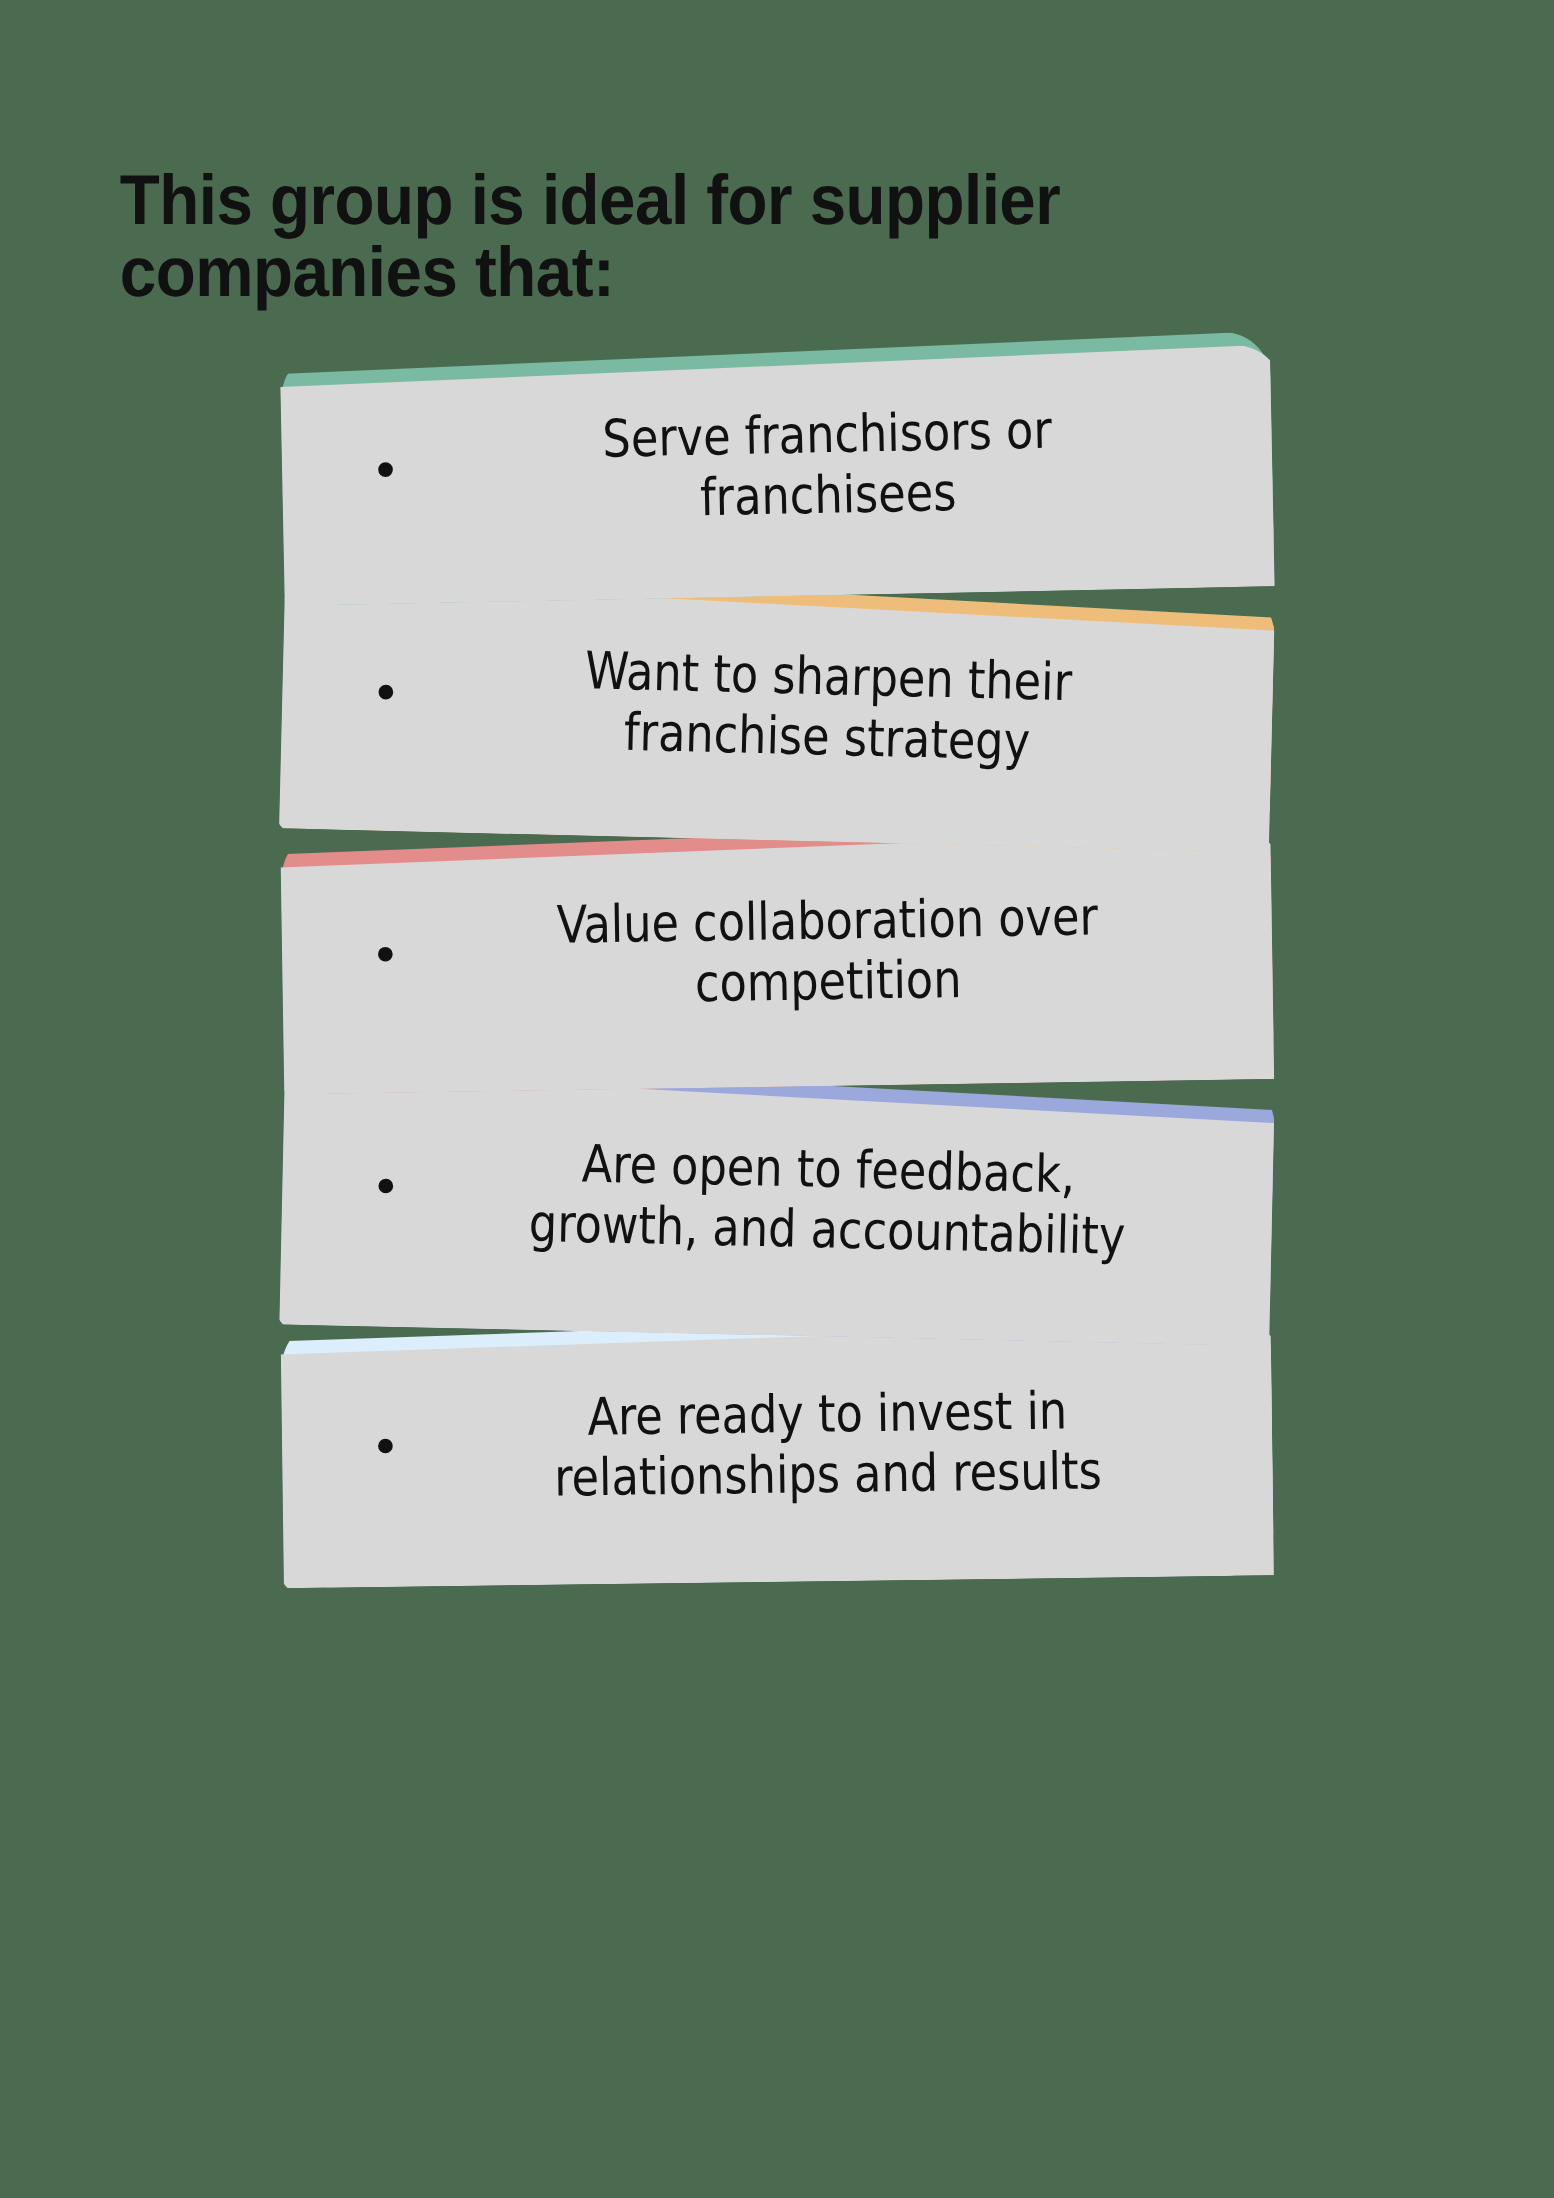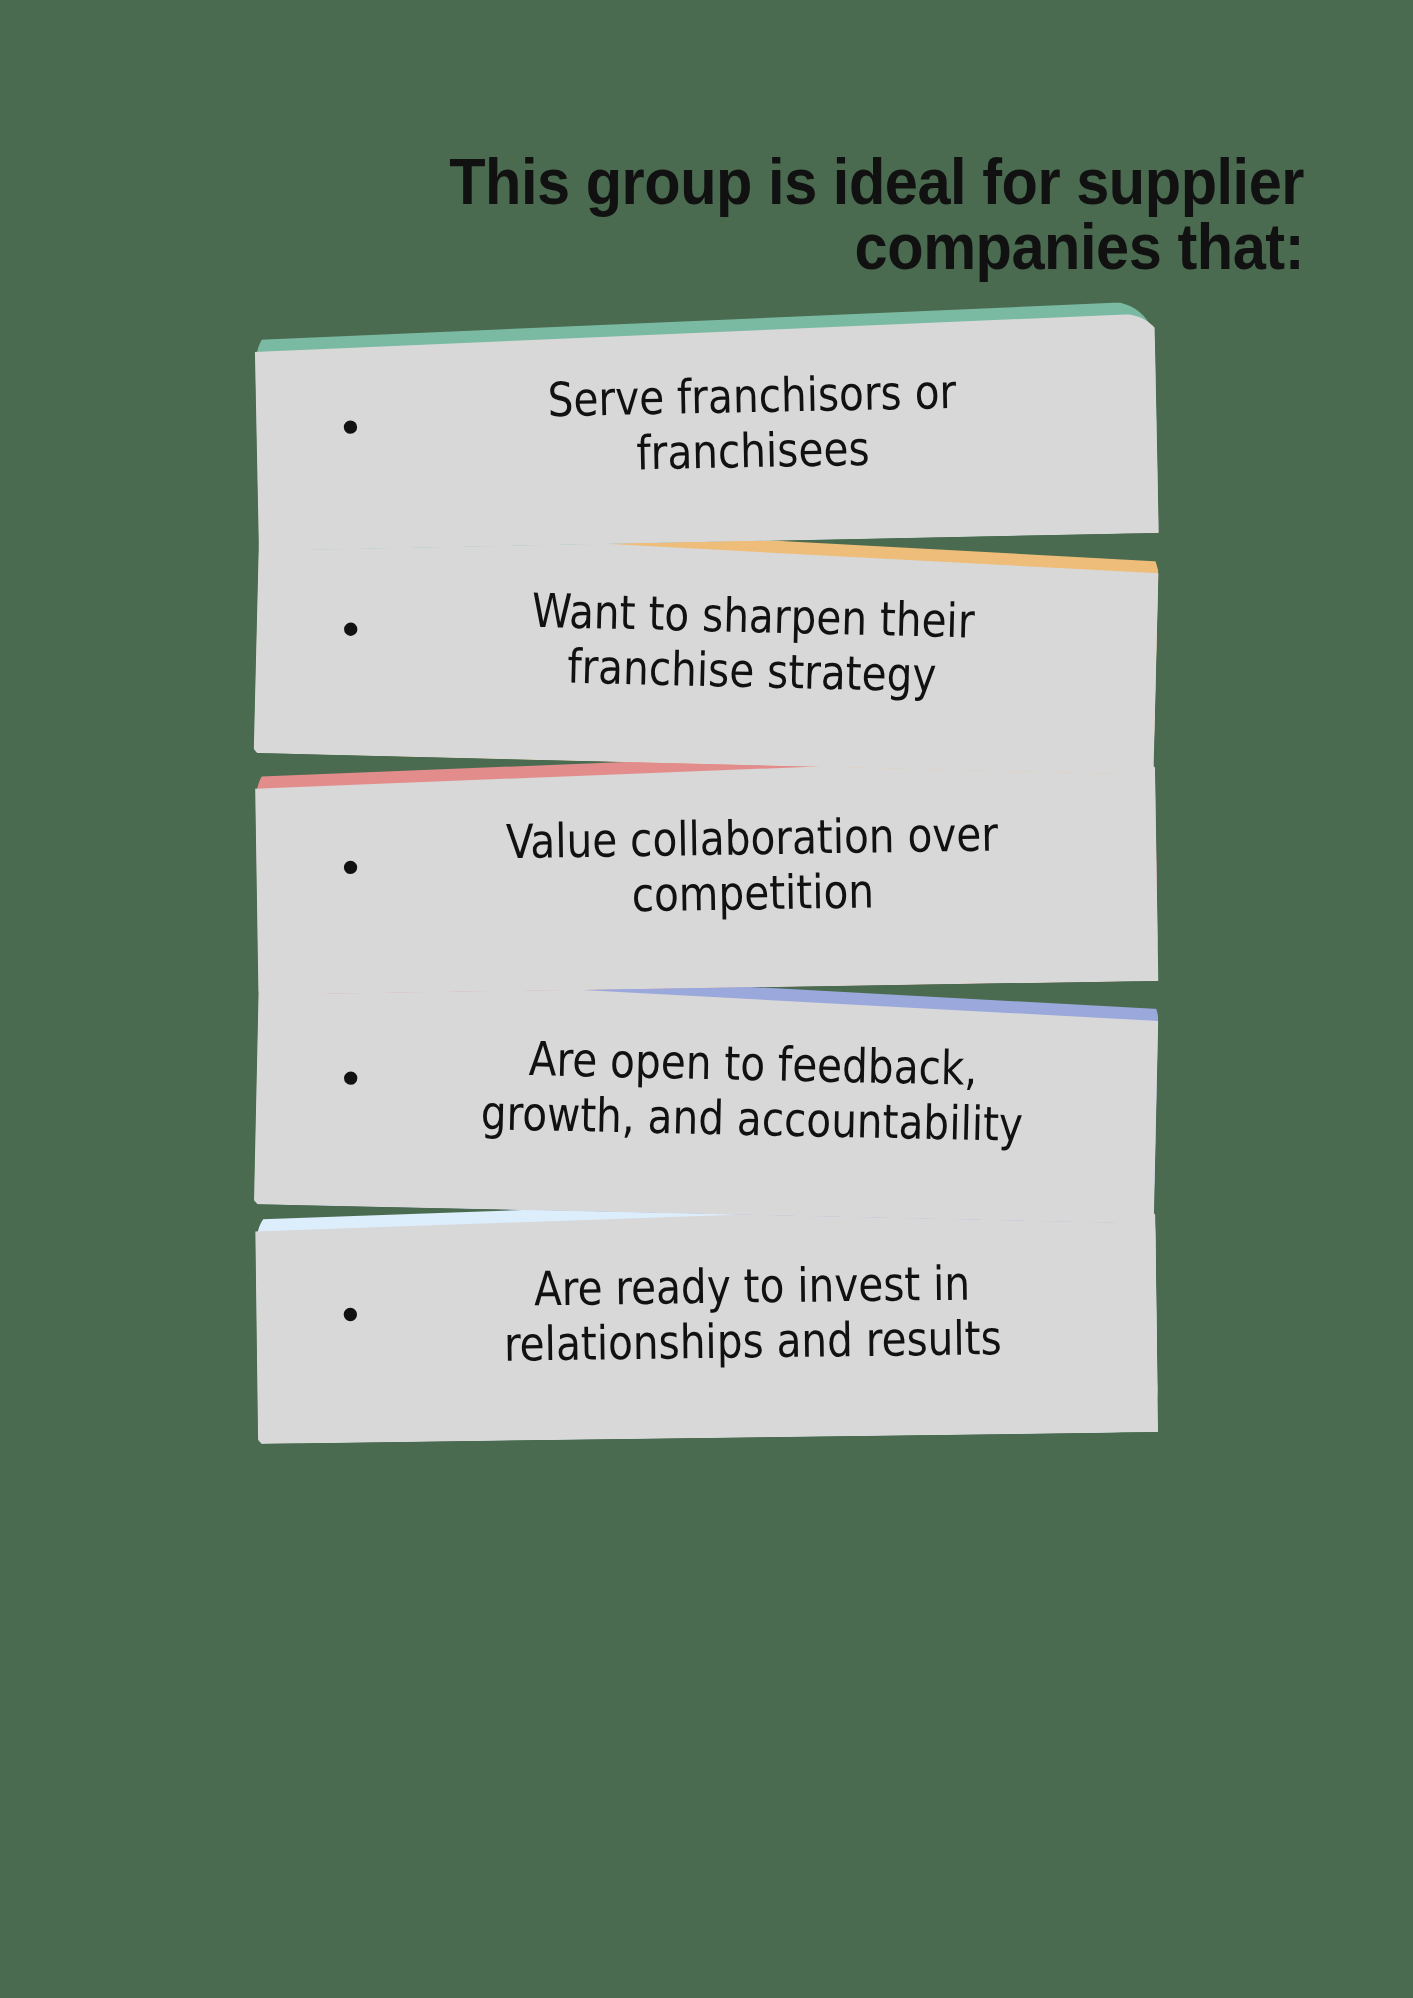--- a/index.html
+++ b/index.html
@@ -23,21 +23,21 @@
     height:1998px;
     background:#4a6b50;
   }
 
   
   .title-block {
     position:absolute;
     left:0;
     top:150px;
     width:1413px;
-    text-align:right;
+    text-align:left;
     padding:0 64px;
   }
 
   .title-line {
     display:block;
     color:#111111;
     font-family:"Liberation Sans Narrow", "Liberation Sans", sans-serif;
     font-weight:bold;
     font-size:64px;
     line-height:1.02;

